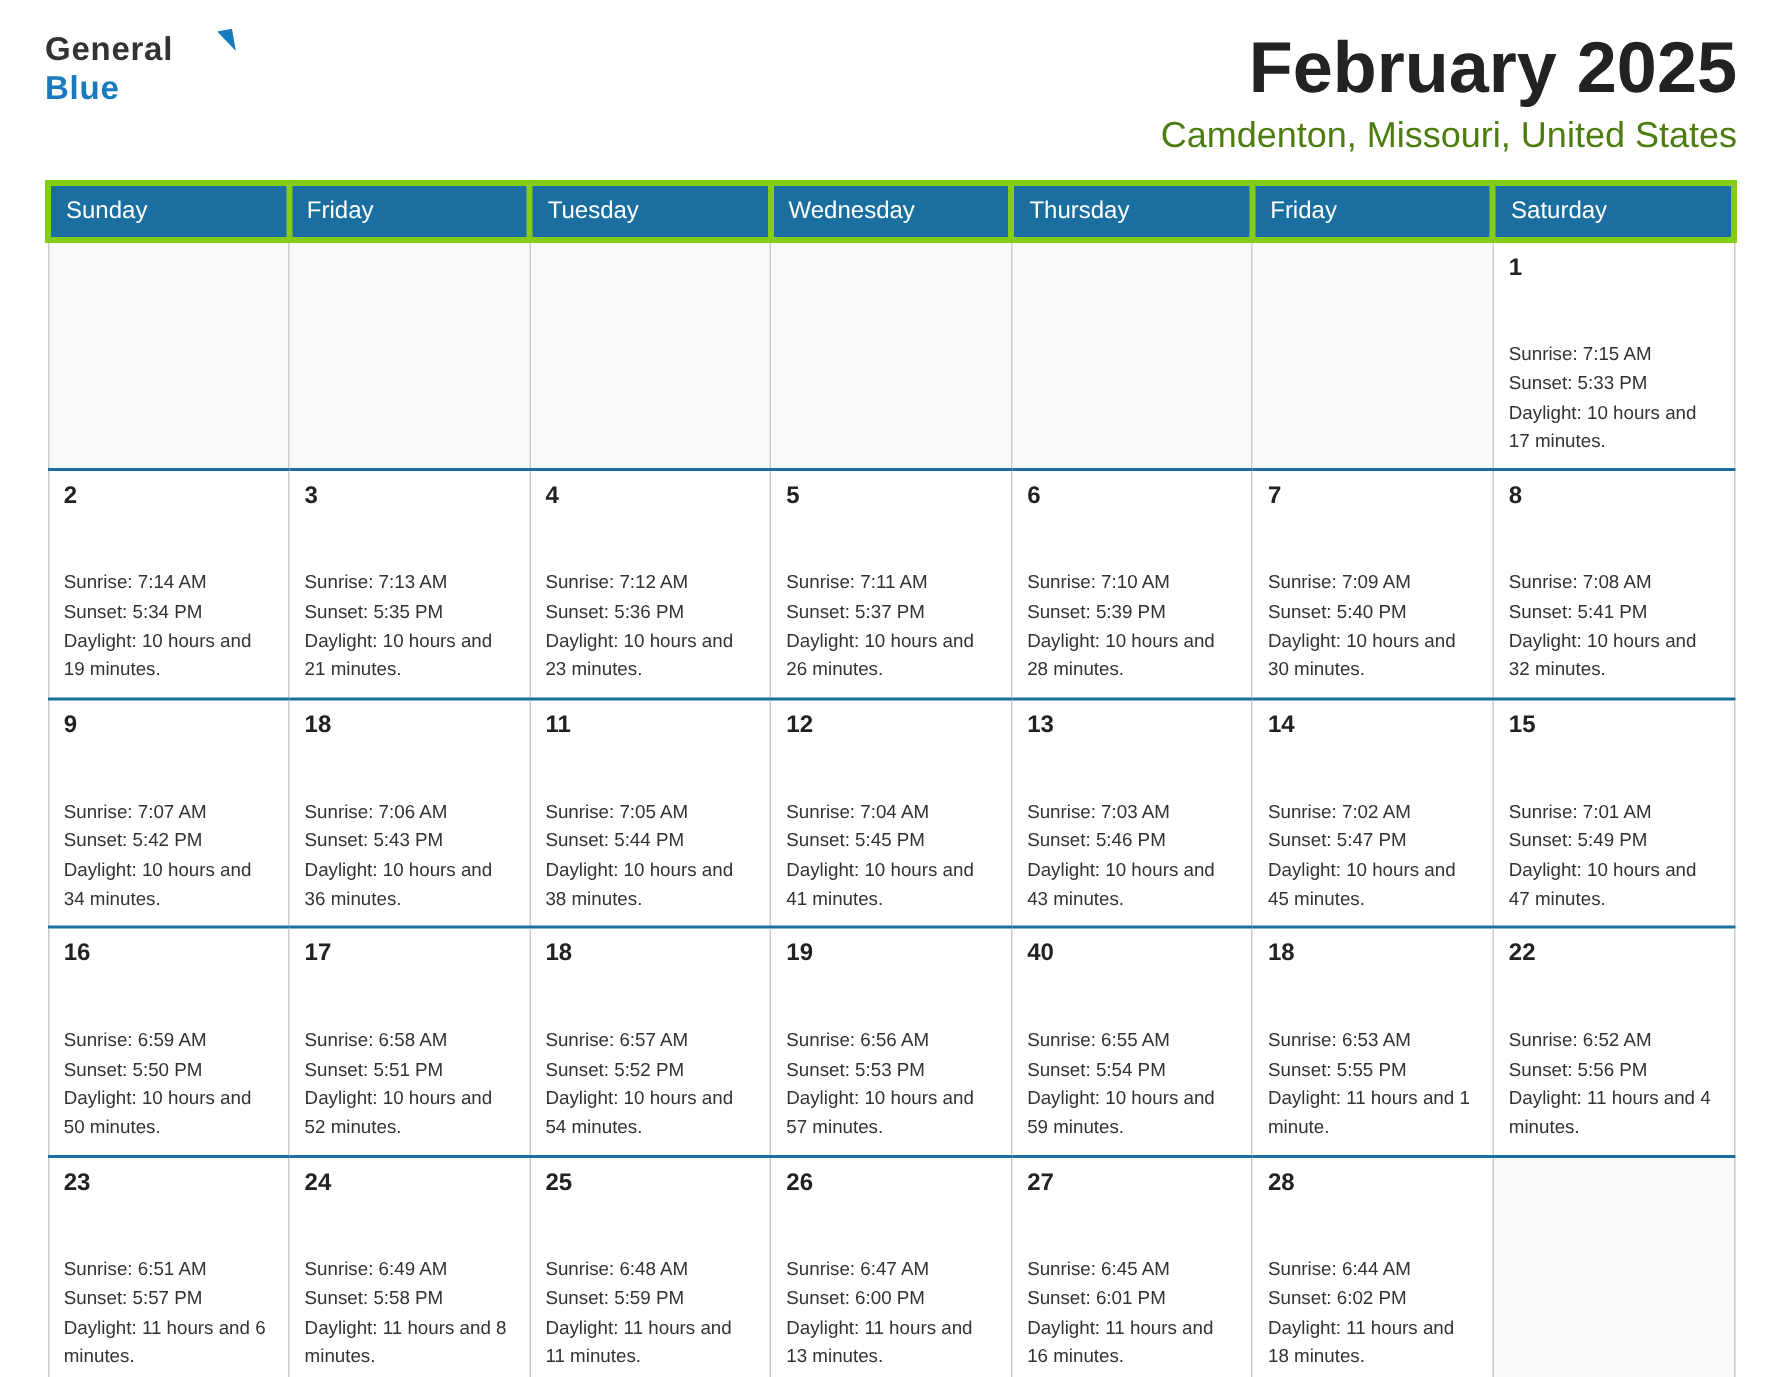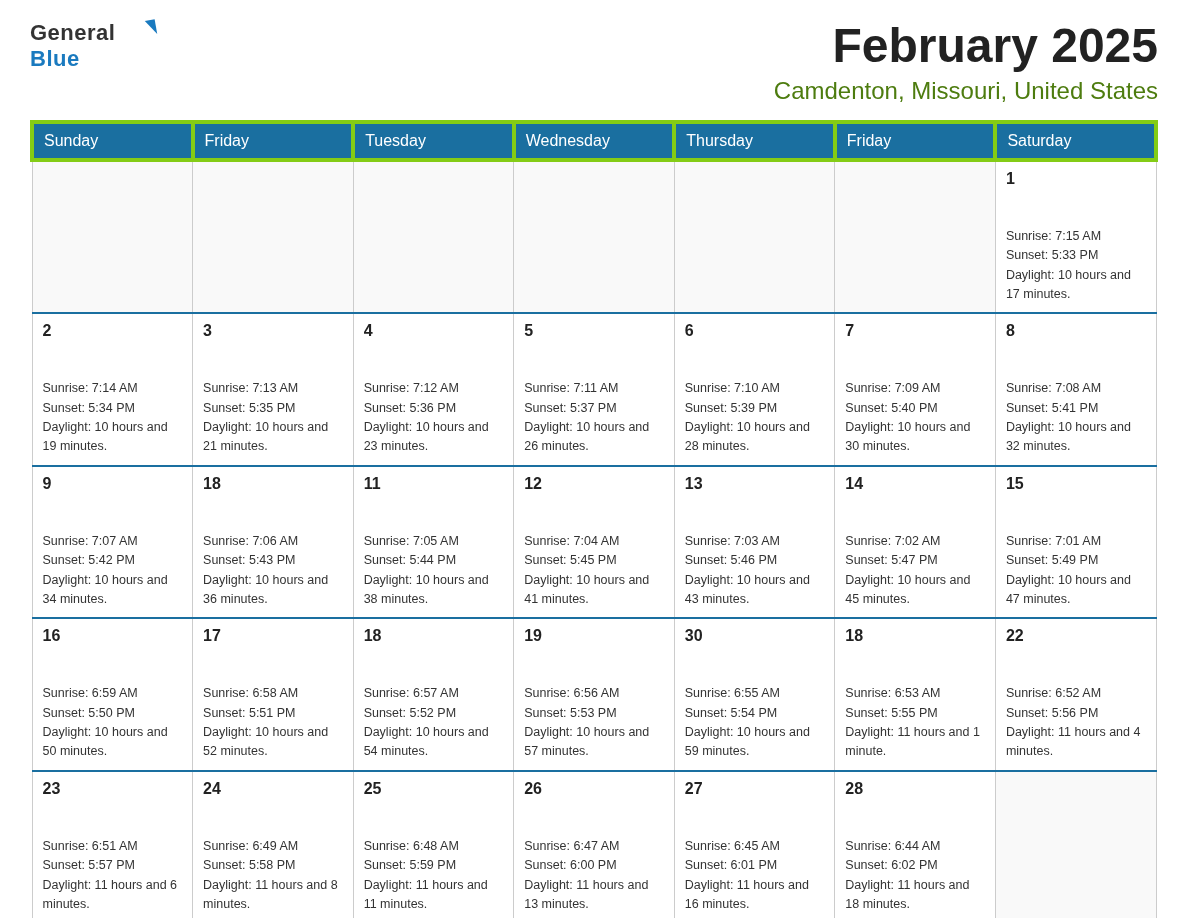--- a/index.html
+++ b/index.html
@@ -203,21 +203,21 @@
         </td>
         <td>
           <span class="day-number">18</span>
           <div class="day-info">Sunrise: 6:57 AM<br>Sunset: 5:52 PM<br>Daylight: 10 hours and 54 minutes.</div>
         </td>
         <td>
           <span class="day-number">19</span>
           <div class="day-info">Sunrise: 6:56 AM<br>Sunset: 5:53 PM<br>Daylight: 10 hours and 57 minutes.</div>
         </td>
         <td>
-          <span class="day-number">30</span>
+          <span class="day-number">40</span>
           <div class="day-info">Sunrise: 6:55 AM<br>Sunset: 5:54 PM<br>Daylight: 10 hours and 59 minutes.</div>
         </td>
         <td>
           <span class="day-number">18</span>
           <div class="day-info">Sunrise: 6:53 AM<br>Sunset: 5:55 PM<br>Daylight: 11 hours and 1 minute.</div>
         </td>
         <td>
           <span class="day-number">22</span>
           <div class="day-info">Sunrise: 6:52 AM<br>Sunset: 5:56 PM<br>Daylight: 11 hours and 4 minutes.</div>
         </td>

